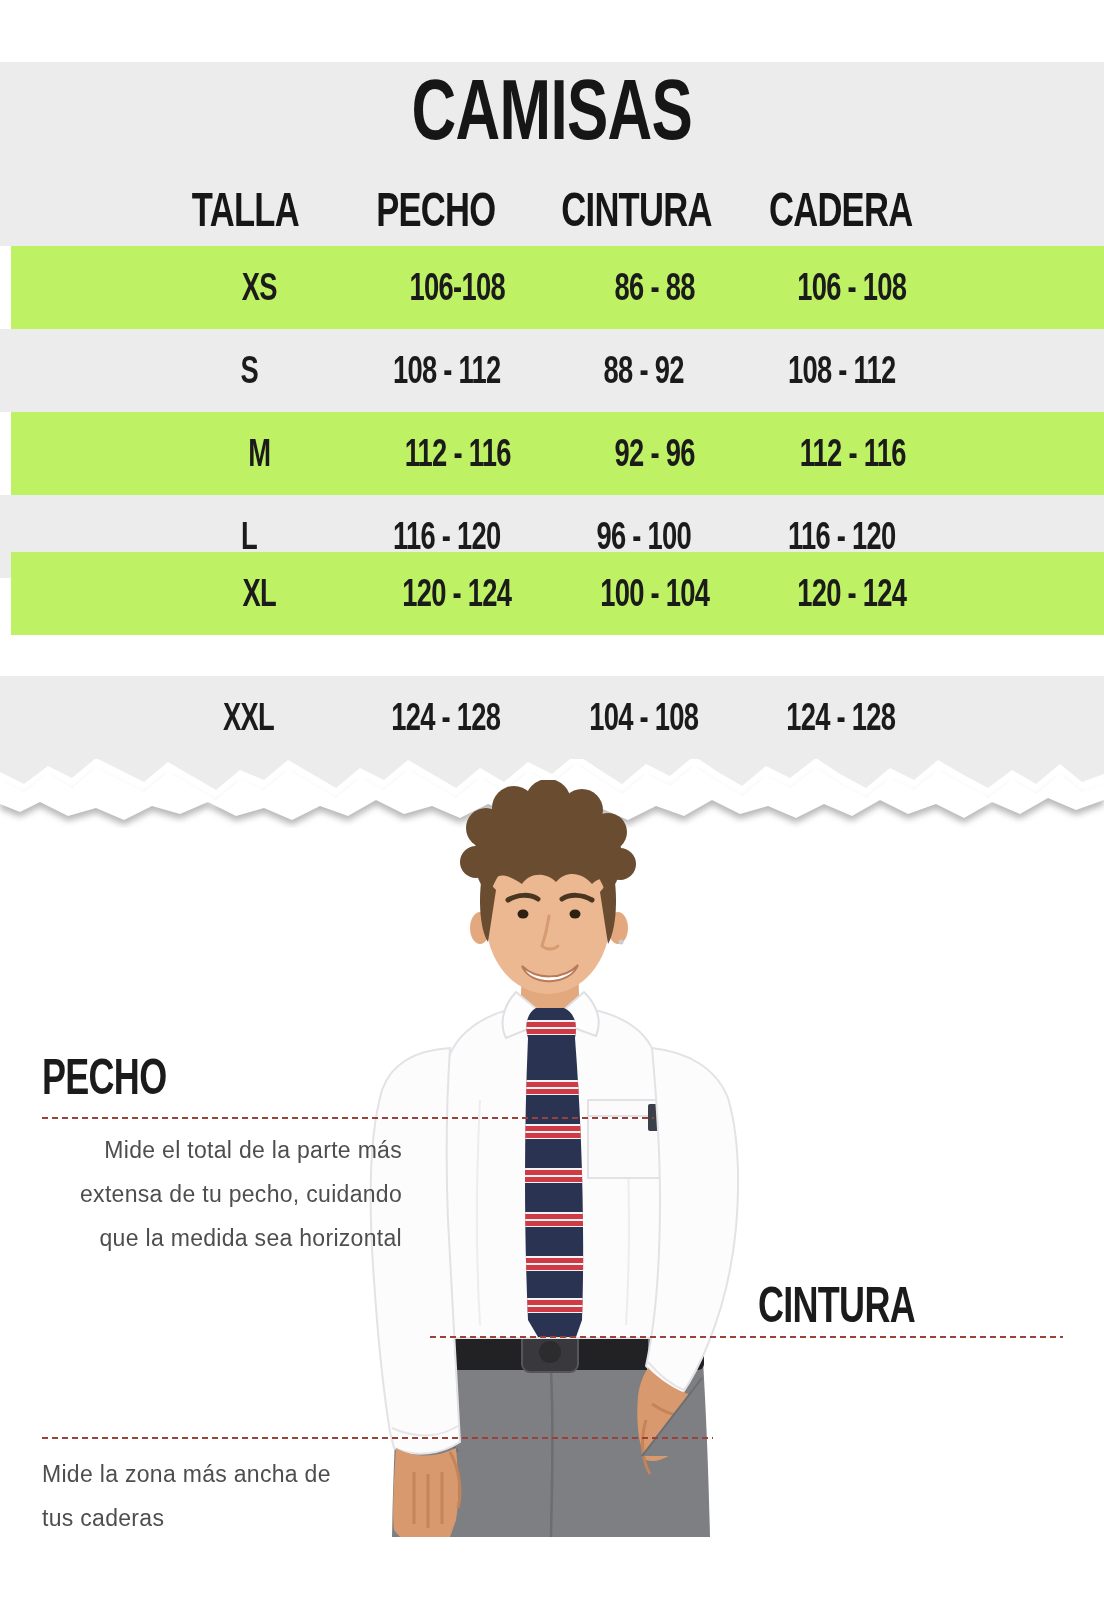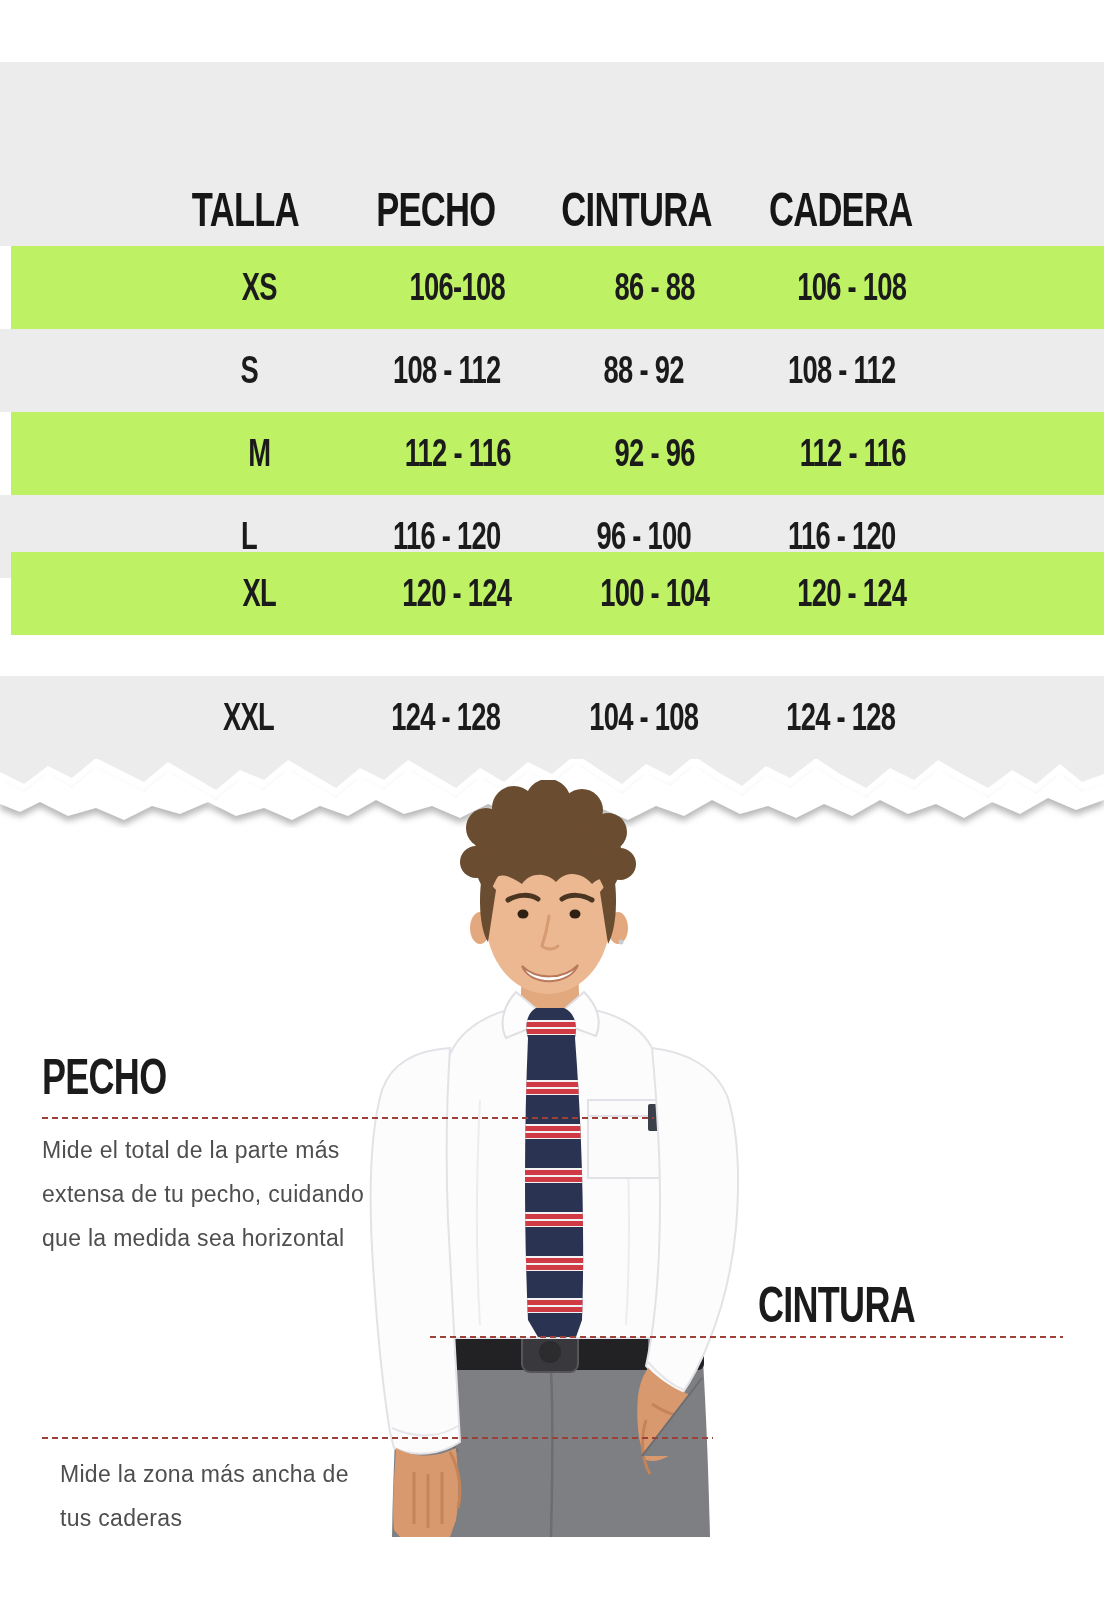--- a/index.html
+++ b/index.html
@@ -32,30 +32,33 @@
   #line-pecho{left:42px;top:1117px;width:612px;}
   #line-cintura{left:430px;top:1336px;width:633px;}
   #line-caderas{left:42px;top:1437px;width:671px;}
   .mhead{position:absolute;font-size:50px;font-weight:700;color:#1b1b1b;line-height:1;z-index:4;}
   .mhead .cond{transform-origin:left center;}
   #head-pecho{left:42px;top:1052px;}
   #head-cintura{left:758px;top:1280px;}
   #head-caderas{left:42px;top:1384px;}
   .mtext{position:absolute;font-size:23px;line-height:1.92;color:#4e4e4e;
     letter-spacing:.3px;z-index:4;}
-  #text-pecho{left:42px;top:1128px;width:360px;}
+  #text-pecho{left:42px;top:1128px;width:360px;text-align:right;}
   #text-cintura{left:758px;top:1348px;width:342px;}
-  #text-caderas{left:60px;top:1452px;width:300px;}
+  #text-caderas{left:42px;top:1452px;width:300px;}
 </style>
 </head>
 <body>
 
 <div class="page">
 
   <div class="band">
+    <div class="page-title">
+      <span class="cond">CAMISAS</span>
+    </div>
     <div class="hdr-grid">
       <span class="cond">TALLA</span>
       <span class="cond">PECHO</span>
       <span class="cond">CINTURA</span>
       <span class="cond">CADERA</span>
     </div>
   </div>
 
   <div class="size-row row-plain" style="top:246px">
     <div class="row-grid">

